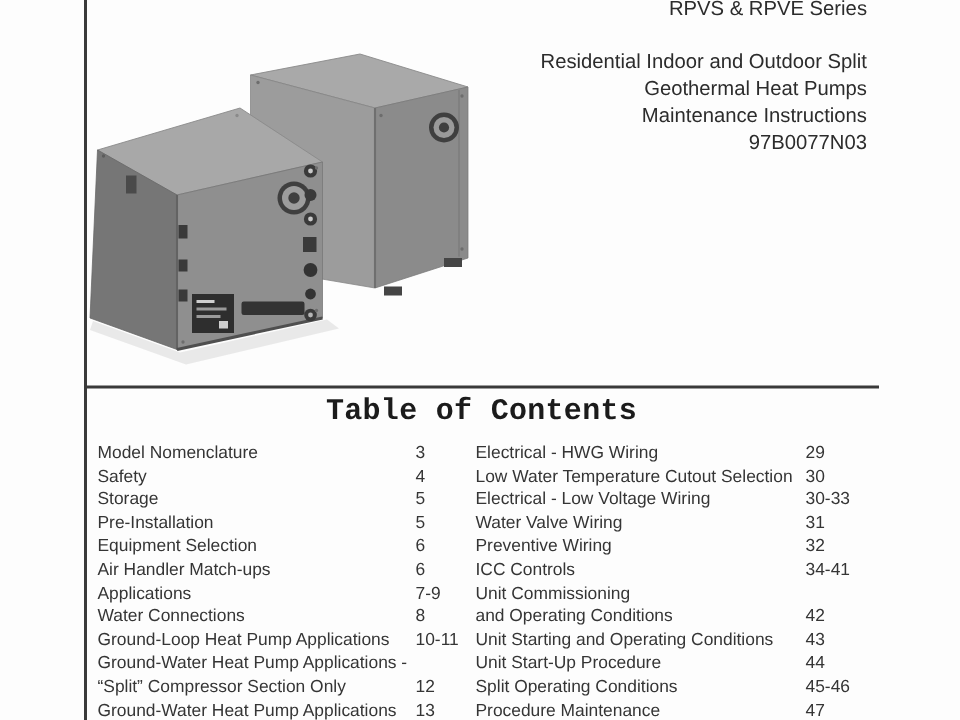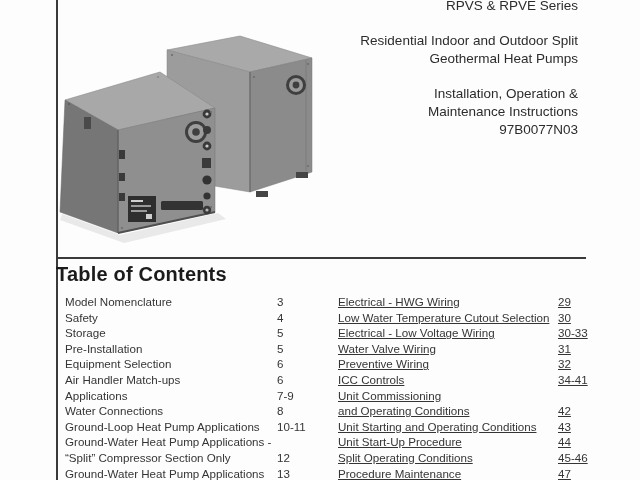--- a/index.html
+++ b/index.html
@@ -15,45 +15,44 @@
 
   .header-block{
     position:absolute;right:62px;top:-3px;text-align:right;
     font-size:13.5px;line-height:18px;color:#2c2c2c;
   }
   .header-block .gap{margin-top:17px;}
 
   .photo{position:absolute;left:58px;top:22px;width:270px;height:222px;}
 
   .toc-title{
-    position:absolute;left:56px;top:263px;width:530px;text-align:left;
-    font-size:20px;font-weight:bold;color:#1b1b1b;letter-spacing:.2px;
+    position:absolute;left:56px;top:263px;width:530px;text-align:center;
+    font-size:20px;font-weight:bold;color:#1b1b1b;letter-spacing:.2px;font-family:Liberation Mono, monospace;
   }
 
   .toc-col{position:absolute;top:294px;font-size:11.6px;line-height:15.6px;color:#353535;}
   .toc-col.left{left:65px;width:252px;}
-  .toc-col.right{left:338px;width:256px;text-decoration:underline;}
+  .toc-col.right{left:317px;width:256px;}
   .toc-row{display:flex;align-items:flex-end;}
   .toc-label{flex:none;white-space:pre-line;}
   .toc-col.left  .toc-label{width:212px;}
   .toc-col.right .toc-label{width:220px;}
   .toc-page{flex:none;}
 </style>
 </head>
 <body>
 
 <div class="page">
 
   <div class="left-border"></div>
 
   <div class="header-block">
     <div>RPVS &amp; RPVE Series</div>
     <div class="gap">Residential Indoor and Outdoor Split</div>
     <div>Geothermal Heat Pumps</div>
-    <div class="gap">Installation, Operation &amp;</div>
     <div>Maintenance Instructions</div>
     <div>97B0077N03</div>
   </div>
 
   <div class="photo">
     <svg width="270" height="222" viewBox="0 0 270 222">
 
       <g>
         <polygon points="109,28 182,14 254,36 192,50" fill="#a9a9a9" stroke="#8a8a8a" stroke-width="0.6"></polygon>
         <polygon points="109,28 192,50 192,170 109,156" fill="#9c9c9c" stroke="#848484" stroke-width="0.5"></polygon>

